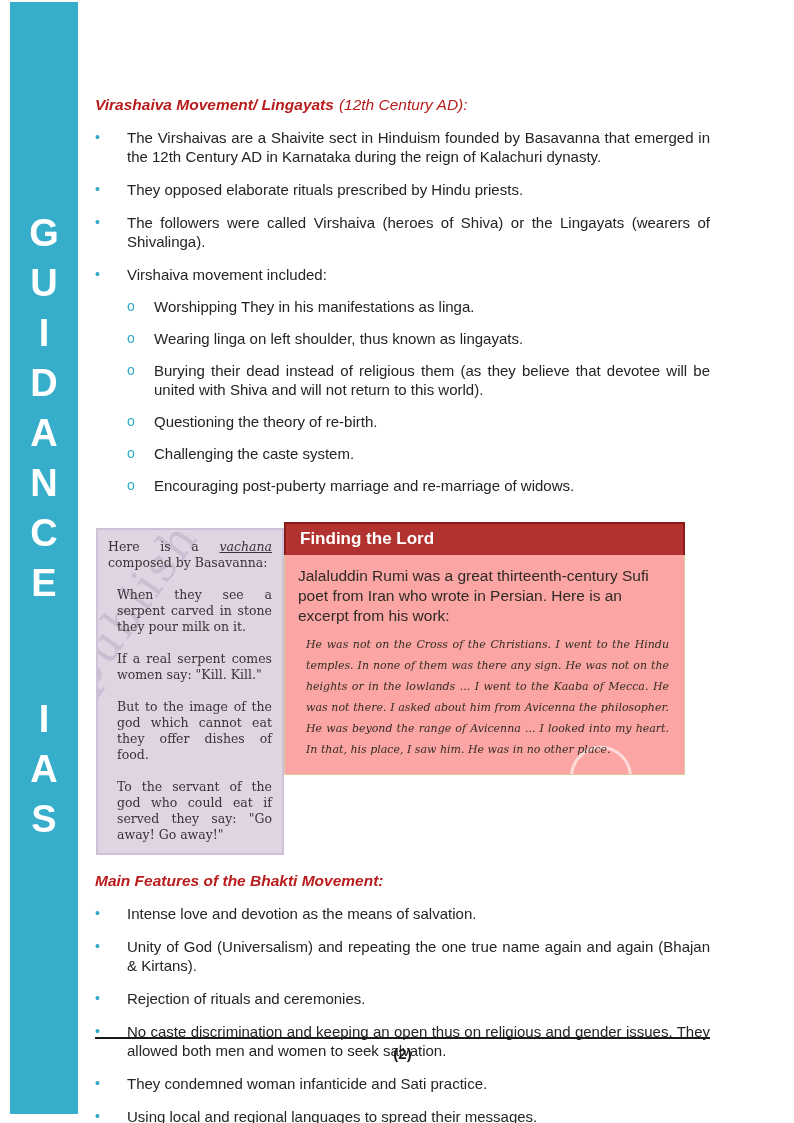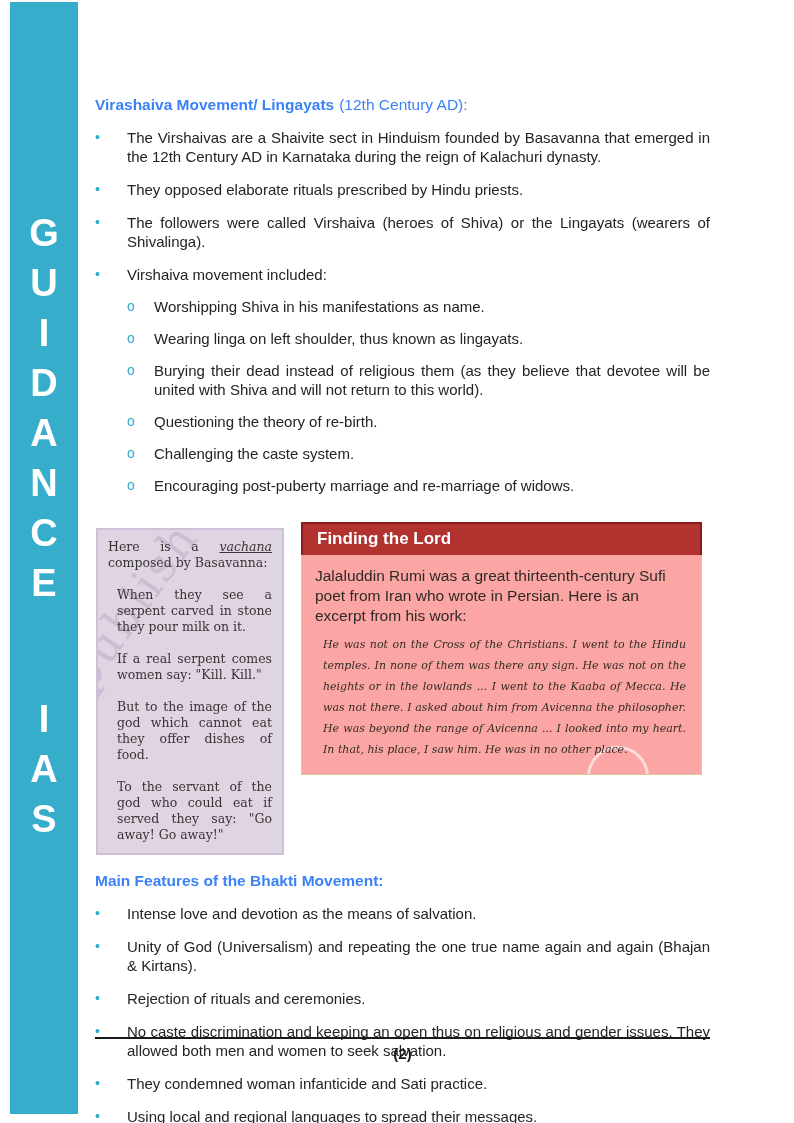--- a/index.html
+++ b/index.html
@@ -22,21 +22,21 @@
     color:#ffffff; font-weight:bold; font-size:38px; line-height:50px;
     font-family:"Liberation Sans", sans-serif;
   }
   .brand-spacer { height:86px; }
 
   
   .content {
     position:absolute; left:95px; top:0; width:615px; padding-top:95px;
     color:#262321;
   }
-  .sec-heading { font-size:15.5px; line-height:19px; color:#3b82f6; }
+  .sec-heading { font-size:15.5px; line-height:19px; color:#b91c1c;font-style:italic; }
   .sec-heading .hbold { font-weight:bold; }
   .sec-heading .hnorm { font-weight:normal; margin-left:5px; }
 
   .bullet { display:flex; margin-top:14px; font-size:15px; line-height:19px; }
   .bullet .marker { flex:0 0 32px; color:#2EA9C9; font-size:14px; }
   .bullet .btext  { flex:1; text-align:justify; }
   .sub-bullet { display:flex; margin-top:13px; padding-left:32px; font-size:15px; line-height:19px; }
   .sub-bullet .marker { flex:0 0 27px; color:#2EA9C9; font-size:14px; }
   .sub-bullet .btext  { flex:1; text-align:justify; }
 
@@ -52,21 +52,21 @@
   .vachana-intro { text-align:justify; position:relative; z-index:1; }
   .vachana-intro .vit { font-style:italic;text-decoration:underline; }
   .vachana-verse { margin-top:16px; padding-left:9px; text-align:justify; position:relative; z-index:1; }
   .vachana-watermark {
     position:absolute; left:-28px; top:150px; z-index:0;
     font-size:46px; letter-spacing:3px; color:rgba(132,104,150,0.20);
     transform:rotate(-55deg); transform-origin:left top;
     font-family:"DejaVu Serif", serif; white-space:nowrap;
   }
 
-  .lord-box { width:401px; margin-left:17px; }
+  .lord-box { width:401px; }
   .lord-header {
     background:#B23230; border:2px solid #8A1B1B; border-bottom:none;
     color:#ffffff; font-weight:bold; font-size:17px; line-height:20px;
     padding:5px 14px 6px 14px;
   }
   .lord-body {
     position:relative; background:#fca5a5; border:1px solid #DACB9B; border-top:none;
     padding:11px 13px 14px 13px; overflow:hidden;
   }
   .lord-intro { font-size:15.5px; line-height:20px; color:#2E2A24; position:relative; z-index:1; }
@@ -128,21 +128,21 @@
         <div class="bullet">
           <span class="marker">•</span>
           <div class="btext">The followers were called Virshaiva (heroes of Shiva) or the Lingayats (wearers of Shivalinga).</div>
         </div>
         <div class="bullet">
           <span class="marker">•</span>
           <div class="btext">Virshaiva movement included:</div>
         </div>
         <div class="sub-bullet">
           <span class="marker">o</span>
-          <div class="btext">Worshipping Shiva in his manifestations as name.</div>
+          <div class="btext">Worshipping They in his manifestations as linga.</div>
         </div>
         <div class="sub-bullet">
           <span class="marker">o</span>
           <div class="btext">Wearing linga on left shoulder, thus known as lingayats.</div>
         </div>
         <div class="sub-bullet">
           <span class="marker">o</span>
           <div class="btext">Burying their dead instead of religious them (as they believe that devotee will be united with Shiva and will not return to this world).</div>
         </div>
         <div class="sub-bullet">

